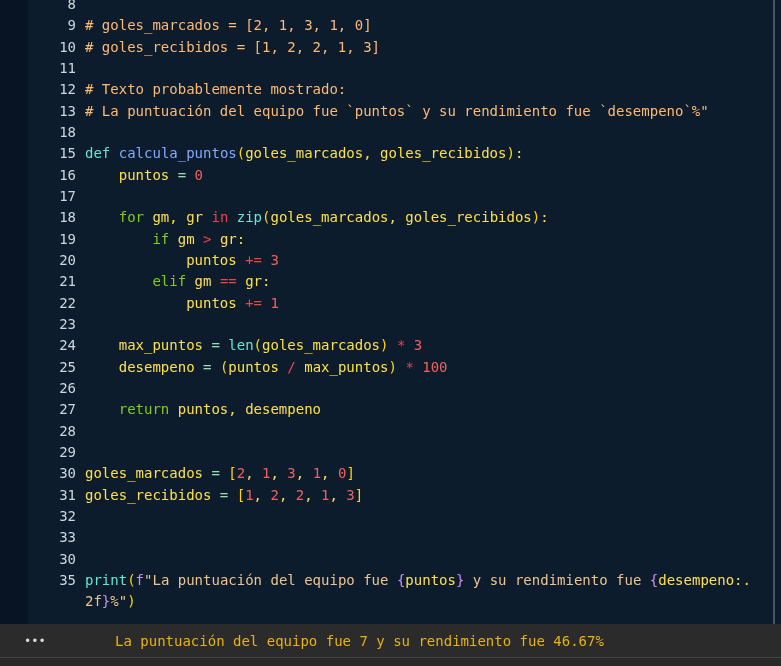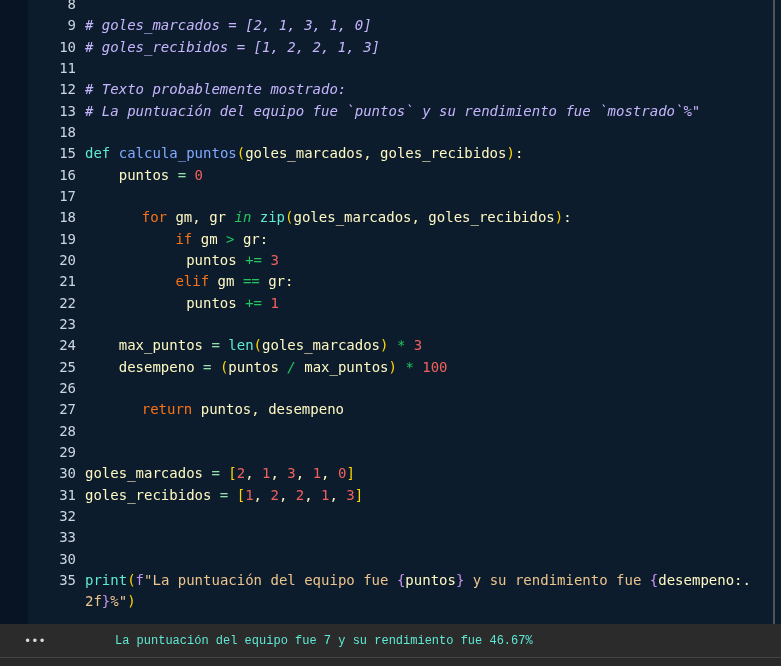--- a/index.html
+++ b/index.html
@@ -10,62 +10,62 @@
     background: #0d1c2c;
     font-family: "DejaVu Sans Mono", "Liberation Mono", monospace;
   }
   
   .editor { position: absolute; top: 0; left: 0; width: 781px; height: 624px; overflow: hidden; }
   .gutter-strip { position: absolute; top: 0; left: 0; width: 28px; height: 624px; background: #081323; }
   .code-lines { position: relative; margin-top: -6px; }
   .code-row { display: flex; line-height: 21.33px; font-size: 14px; white-space: pre; }
   .lnum { flex: 0 0 76px; width: 76px; text-align: right; color: #ccd6e0; position: relative; z-index: 2; }
   .lcode { margin-left: 9px; color: #d6deeb; }
-  .tok-plain   { color: #fef9c3; }
-  .tok-comment { color: #c4b5fd; font-style: italic; }
+  .tok-plain   { color: #fde047; }
+  .tok-comment { color: #fdba74; }
   .tok-kwblue  { color: #5eead4; }
   .tok-fn      { color: #82aaff; }
-  .tok-kw      { color: #f97316; margin-left: 23px; }
+  .tok-kw      { color: #84cc16; }
   .tok-eq      { color: #97e0ae; }
-  .tok-op      { color: #22c55e; font-style: italic; }
+  .tok-op      { color: #ef4444; }
   .tok-brace   { color: #c792ea; }
   .tok-num     { color: #f0605d; }
   .tok-str     { color: #ecc48d; }
   .tok-brk     { color: #ffd602; }
   .scroll-line { position: absolute; top: 0; right: 6px; width: 2px; height: 624px; background: #49545e; }
   
   .output-bar {
     position: absolute; top: 624px; left: 0; width: 781px; height: 33px;
     background: #2b2b2b;
   }
   .dots {
     position: absolute; left: 24px; top: 50%; transform: translateY(-50%);
     color: #d8d8d8; font-size: 12px; letter-spacing: 0px; cursor: pointer;
   }
   .out-text {
     position: absolute; left: 115px; top: 50%; transform: translateY(-50%);
-    color: #5eead4; font-size: 12px; white-space: pre; font-family: Liberation Mono, monospace;
+    color: #eab308; font-size: 14px; white-space: pre;
   }
   .divider { position: absolute; top: 657px; left: 0; width: 781px; height: 1px; background: #454545; }
   .bottom-strip { position: absolute; top: 658px; left: 0; width: 781px; height: 8px; background: #282828; }
 </style>
 </head>
 <body>
 
 <div class="screen">
 
   <div class="editor">
     <div class="gutter-strip"></div>
     <div class="code-lines">
         <div class="code-row"><span class="lnum">8</span><span class="lcode"></span></div>
         <div class="code-row"><span class="lnum">9</span><span class="lcode"><span class="tok-comment"># goles_marcados = [2, 1, 3, 1, 0]</span></span></div>
         <div class="code-row"><span class="lnum">10</span><span class="lcode"><span class="tok-comment"># goles_recibidos = [1, 2, 2, 1, 3]</span></span></div>
         <div class="code-row"><span class="lnum">11</span><span class="lcode"></span></div>
         <div class="code-row"><span class="lnum">12</span><span class="lcode"><span class="tok-comment"># Texto probablemente mostrado:</span></span></div>
-        <div class="code-row"><span class="lnum">13</span><span class="lcode"><span class="tok-comment"># La puntuación del equipo fue `puntos` y su rendimiento fue `mostrado`%"</span></span></div>
+        <div class="code-row"><span class="lnum">13</span><span class="lcode"><span class="tok-comment"># La puntuación del equipo fue `puntos` y su rendimiento fue `desempeno`%"</span></span></div>
         <div class="code-row"><span class="lnum">18</span><span class="lcode"></span></div>
         <div class="code-row"><span class="lnum">15</span><span class="lcode"><span class="tok-kwblue">def</span><span class="tok-plain"> </span><span class="tok-fn">calcula_puntos</span><span class="tok-brk">(</span><span class="tok-plain">goles_marcados, goles_recibidos</span><span class="tok-brk">)</span><span class="tok-plain">:</span></span></div>
         <div class="code-row"><span class="lnum">16</span><span class="lcode"><span class="tok-plain">    puntos </span><span class="tok-eq">=</span><span class="tok-plain"> </span><span class="tok-num">0</span></span></div>
         <div class="code-row"><span class="lnum">17</span><span class="lcode"></span></div>
         <div class="code-row"><span class="lnum">18</span><span class="lcode"><span class="tok-plain">    </span><span class="tok-kw">for</span><span class="tok-plain"> gm, gr </span><span class="tok-op">in</span><span class="tok-plain"> </span><span class="tok-kwblue">zip</span><span class="tok-brk">(</span><span class="tok-plain">goles_marcados, goles_recibidos</span><span class="tok-brk">)</span><span class="tok-plain">:</span></span></div>
         <div class="code-row"><span class="lnum">19</span><span class="lcode"><span class="tok-plain">        </span><span class="tok-kw">if</span><span class="tok-plain"> gm </span><span class="tok-op">&gt;</span><span class="tok-plain"> gr:</span></span></div>
         <div class="code-row"><span class="lnum">20</span><span class="lcode"><span class="tok-plain">            puntos </span><span class="tok-op">+=</span><span class="tok-plain"> </span><span class="tok-num">3</span></span></div>
         <div class="code-row"><span class="lnum">21</span><span class="lcode"><span class="tok-plain">        </span><span class="tok-kw">elif</span><span class="tok-plain"> gm </span><span class="tok-op">==</span><span class="tok-plain"> gr:</span></span></div>
         <div class="code-row"><span class="lnum">22</span><span class="lcode"><span class="tok-plain">            puntos </span><span class="tok-op">+=</span><span class="tok-plain"> </span><span class="tok-num">1</span></span></div>
         <div class="code-row"><span class="lnum">23</span><span class="lcode"></span></div>

